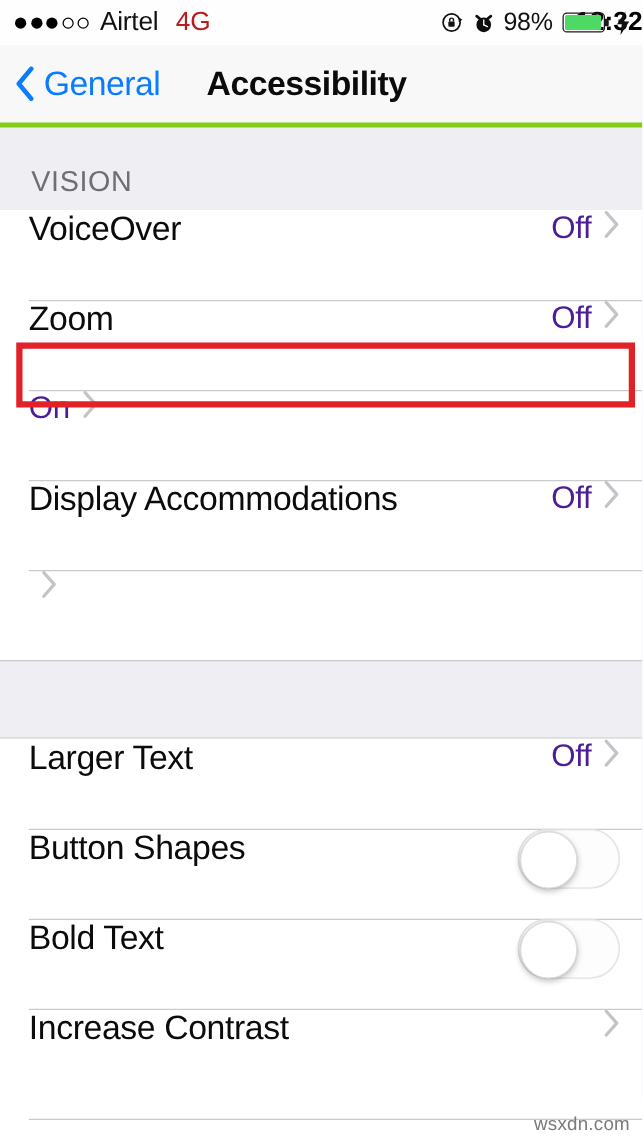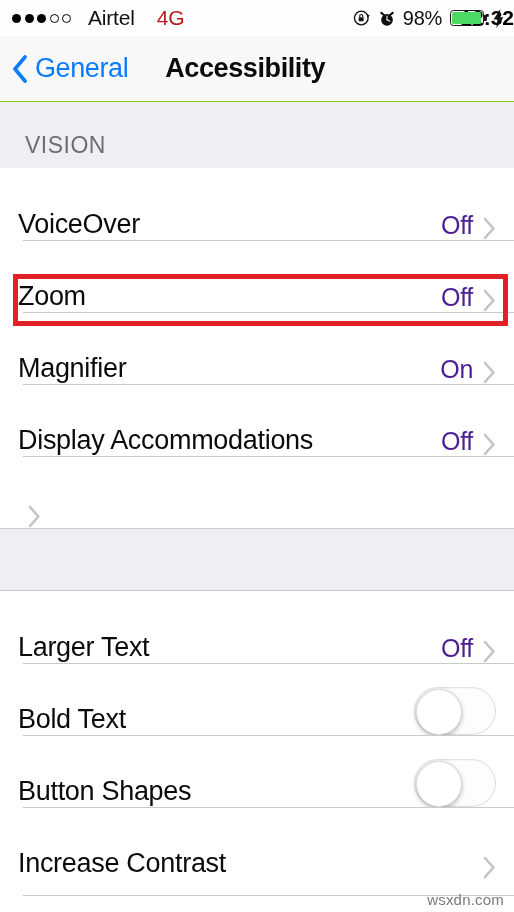--- a/index.html
+++ b/index.html
@@ -28,21 +28,21 @@
     font-size: 20px;
     color: #000000;
   }
   .sb-left {
     position: absolute;
     left: 12px;
     top: 0;
     height: 36px;
     display: flex;
     align-items: center;
-    gap: 8px;
+    gap: 0px;
   }
   .sig-dots { display: flex; align-items: center; gap: 3.5px; margin-right: 9px; }
   .dot {
     width: 9px; height: 9px; border-radius: 50%;
     background: #000; display: block;
   }
   .dot.hollow { background: transparent; border: 1.4px solid #000; width: 9px; height: 9px; }
   .carrier { font-size: 21px; letter-spacing: -0.2px; color:#111; }
   .netw { font-size: 21px; margin-left: 14px; letter-spacing: -0.2px; color:#b91c1c; }
 
@@ -74,21 +74,21 @@
     width: 3px; height: 6px; background: #1a1a1a;
     border-radius: 0 1.5px 1.5px 0;
   }
   .bolt { width: 11px; height: 19px; display:block; margin-left:1px; }
 
   
   .navbar {
     position: relative;
     height: 66px;
     background: #f8f8f8;
-    border-bottom: 1px solid #84cc16;
+    border-bottom: 4px solid #84cc16;
     display: flex;
     align-items: center;
     text-align: right;
   }
   .backbtn {
     display: flex; align-items: center;
     margin-left: 12px;
     cursor: pointer;
   }
   .chev-back { width: 16px; height: 28px; display: block; }
@@ -118,22 +118,22 @@
     border-top: 1px solid #c9c9ce;
     border-bottom: 1px solid #c9c9ce;
   }
 
   .group { background: #ffffff; }
   .row {
     position: relative;
     height: 72px;
     background: #ffffff;
     display: flex;
-    align-items: flex-end;
-    padding-left: 18px;
+    align-items: flex-start;
+    padding-left: 23px;
     padding-right: 18px;
   }
   .row + .row::before {
     content: "";
     position: absolute;
     left: 23px; right: 0; top: 0;
     height: 1px; background: #c9c9ce;
   }
   .row-label {
     font-size: 27px; color: #0b0b0b; letter-spacing: -0.3px;
@@ -272,21 +272,20 @@
 
       <div class="row">
         <span class="row-label">Zoom</span>
         <span class="row-value">Off</span>
         <svg class="chev-r" viewBox="0 0 13 23">
           <path d="M2 2 L10.4 11.5 L2 21" fill="none" stroke="#c4c4c8" stroke-width="2.6" stroke-linecap="round" stroke-linejoin="round"></path>
         </svg>
       </div>
 
       <div class="row">
-        <span class="row-label">Magnifier</span>
         <span class="row-value">On</span>
         <svg class="chev-r" viewBox="0 0 13 23">
           <path d="M2 2 L10.4 11.5 L2 21" fill="none" stroke="#c4c4c8" stroke-width="2.6" stroke-linecap="round" stroke-linejoin="round"></path>
         </svg>
       </div>
 
       <div class="row">
         <span class="row-label">Display Accommodations</span>
         <span class="row-value">Off</span>
         <svg class="chev-r" viewBox="0 0 13 23">
@@ -305,37 +304,37 @@
     <div class="gapsection"></div>
 
     <div class="group">
 
       <div class="row">
         <span class="row-label">Larger Text</span>
         <span class="row-value">Off</span>
         <svg class="chev-r" viewBox="0 0 13 23">
           <path d="M2 2 L10.4 11.5 L2 21" fill="none" stroke="#c4c4c8" stroke-width="2.6" stroke-linecap="round" stroke-linejoin="round"></path>
         </svg>
+      </div>
+
+      <div class="row">
+        <span class="row-label">Button Shapes</span>
+        <div class="toggle">
+          <div class="knob"></div>
+        </div>
       </div>
 
       <div class="row">
         <span class="row-label">Bold Text</span>
         <div class="toggle">
           <div class="knob"></div>
         </div>
       </div>
 
       <div class="row">
-        <span class="row-label">Button Shapes</span>
-        <div class="toggle">
-          <div class="knob"></div>
-        </div>
-      </div>
-
-      <div class="row">
         <span class="row-label">Increase Contrast</span>
         <span class="row-value"></span>
         <svg class="chev-r" viewBox="0 0 13 23">
           <path d="M2 2 L10.4 11.5 L2 21" fill="none" stroke="#c4c4c8" stroke-width="2.6" stroke-linecap="round" stroke-linejoin="round"></path>
         </svg>
       </div>
     </div>
 
     <div class="bottom-rule"></div>
   </div>

